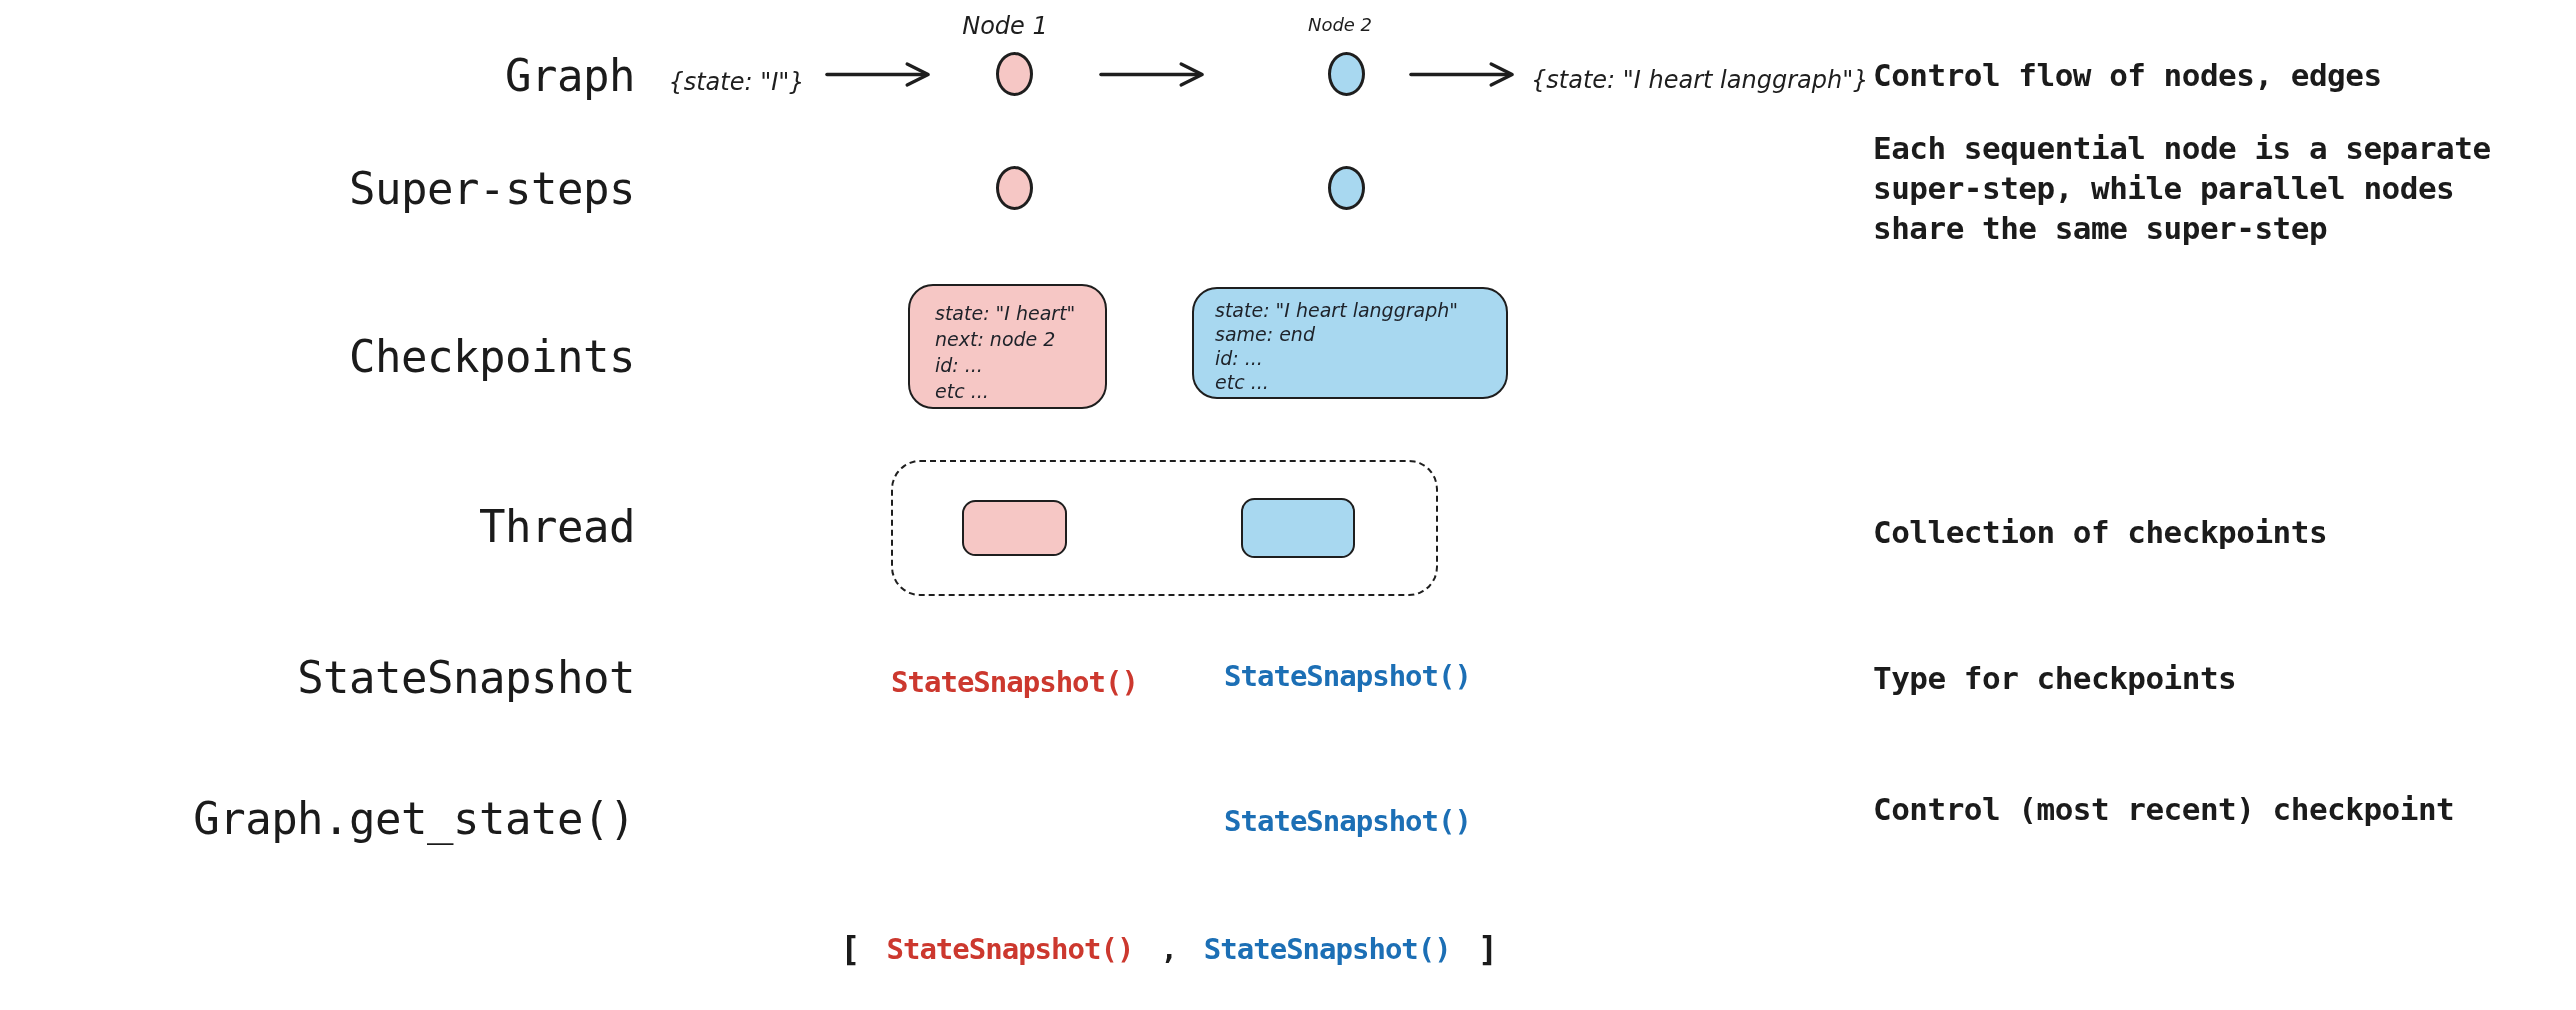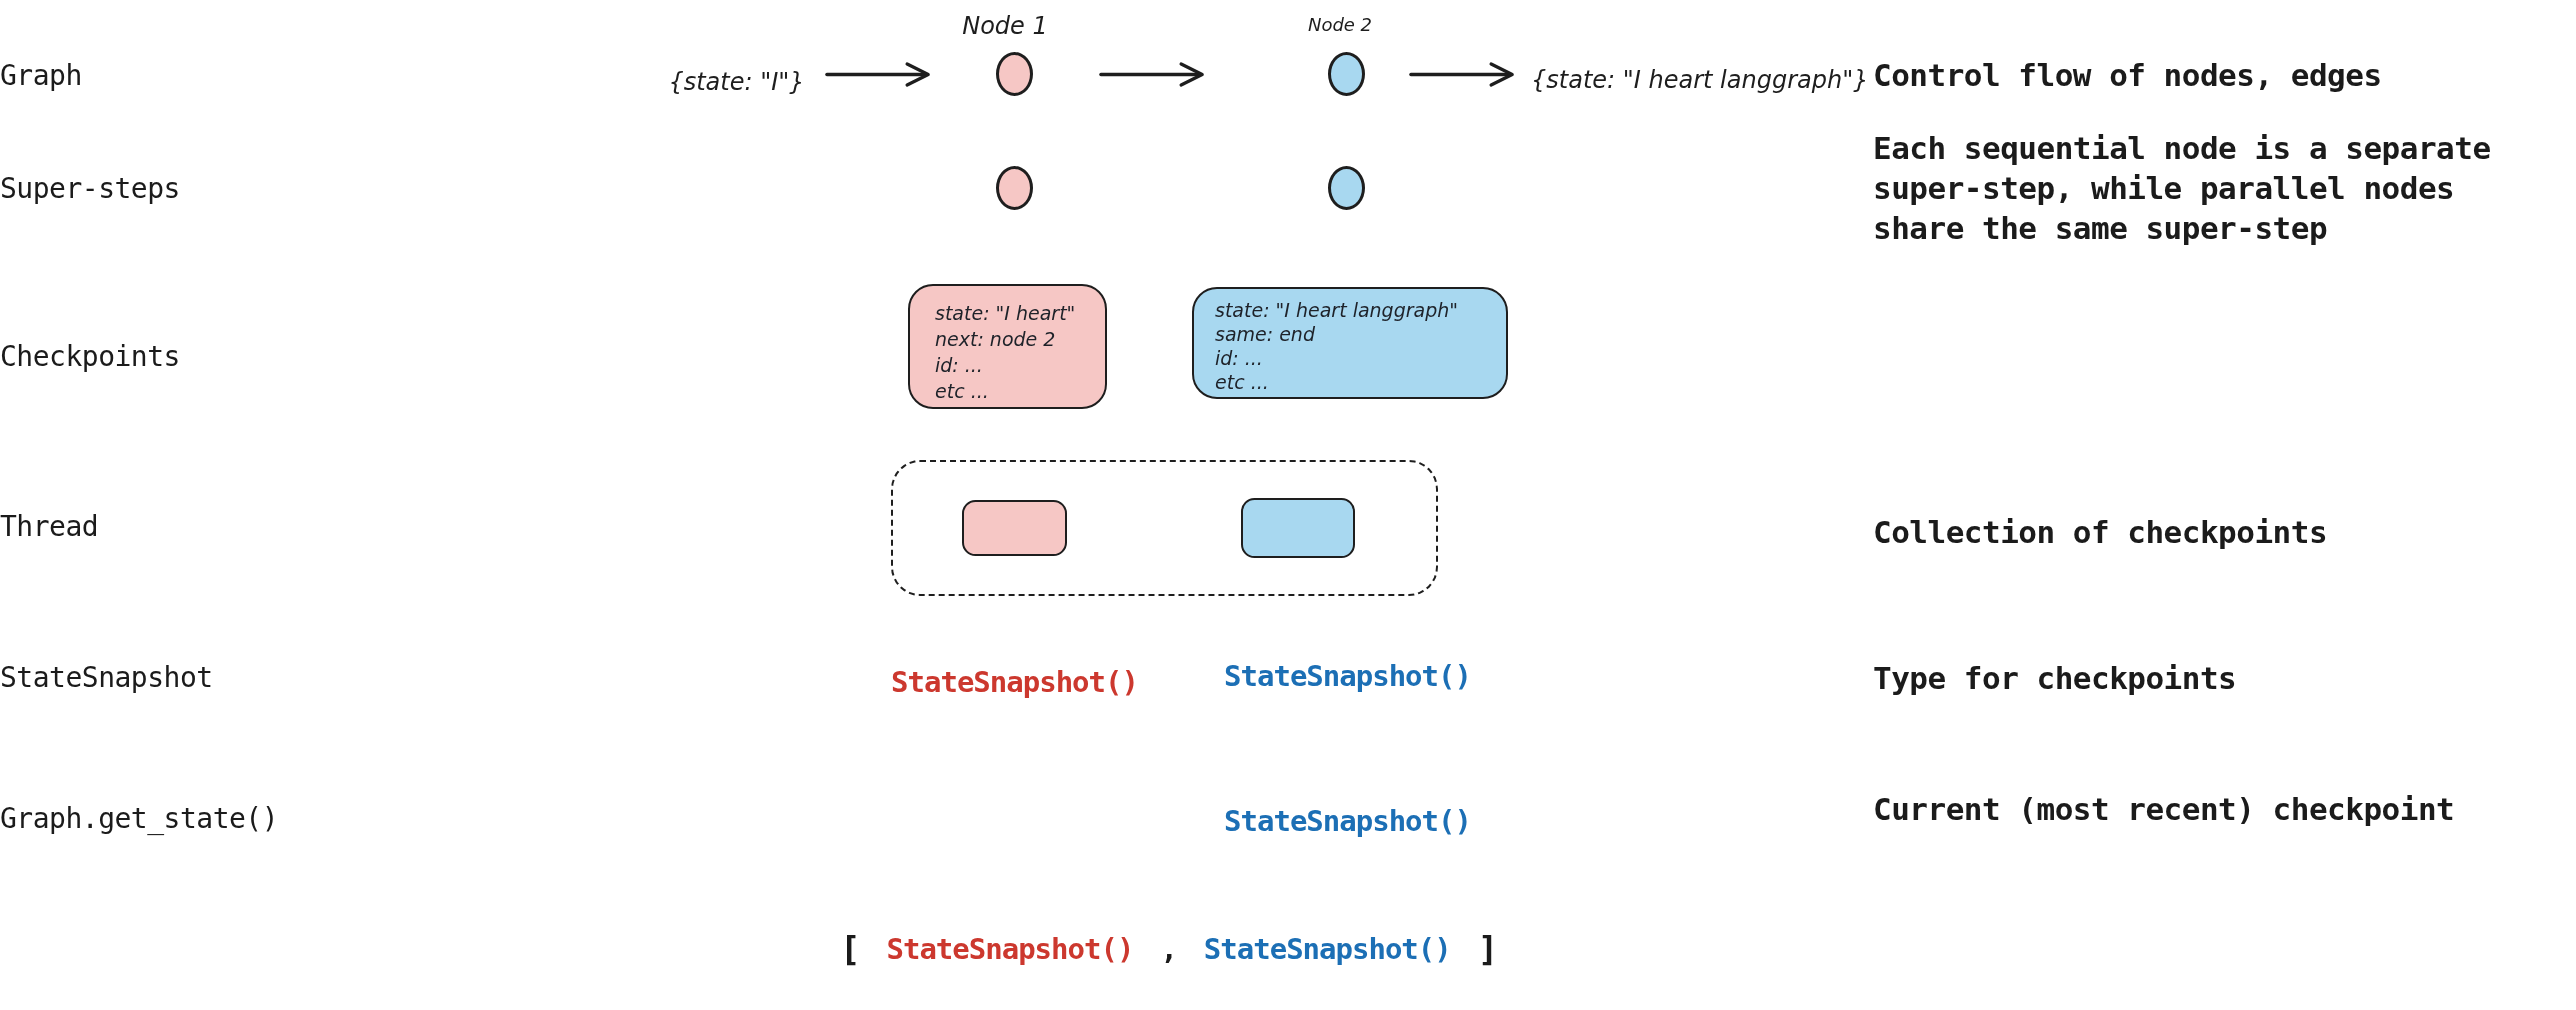--- a/index.html
+++ b/index.html
@@ -8,21 +8,22 @@
     width:2576px;height:1010px;
     background:#ffffff;
     font-family:"DejaVu Sans Mono", monospace;
     color:#1b1b1b;
     overflow:hidden;
   }
   
   .lbl{
     position:absolute;
     left:0;width:635px;
-    font-size:28px;
+    text-align:right;
+    font-size:44px;
     font-weight:500;
     letter-spacing:-0.5px;
     transform:translateY(-50%);
     white-space:nowrap;
   }
   
   .desc{
     position:absolute;
     left:1873px;
     font-size:31px;
@@ -111,21 +112,21 @@
   <div class="lbl" style="top:526px">Thread</div>
   <div class="lbl" style="top:677px">StateSnapshot</div>
   <div class="lbl" style="top:818px">Graph.get_state()</div>
 
   <div class="desc" style="top:75px">Control flow of nodes, edges</div>
   <div class="desc" style="top:188px">Each sequential node is a separate
 super-step, while parallel nodes
 share the same super-step</div>
   <div class="desc" style="top:678px">Type for checkpoints</div>
   <div class="desc" style="top:532px">Collection of checkpoints</div>
-  <div class="desc" style="top:809px">Current (most recent) checkpoint</div>
+  <div class="desc" style="top:809px">Control (most recent) checkpoint</div>
 
   <div class="hand center" style="left:938px;top:3.8px;width:134px;font-size:24px;">Node 1</div>
   <div class="hand center" style="left:1273px;top:5.7px;width:134px;font-size:18px;">Node 2</div>
 
   <div class="hand center" style="left:660px;top:60px;width:153px;font-size:24px;">{state: "I"}</div>
 
   <svg class="arrow" style="left:825px;top:60px" width="107" height="29" viewBox="0 0 112 30">
     <line x1="2" y1="15" x2="104" y2="15" stroke="#1e1e1e" stroke-width="3.5" stroke-linecap="round"></line>
     <path d="M86 4 L108 15 L86 26" fill="none" stroke="#1e1e1e" stroke-width="3.5" stroke-linecap="round" stroke-linejoin="round"></path>
   </svg>

